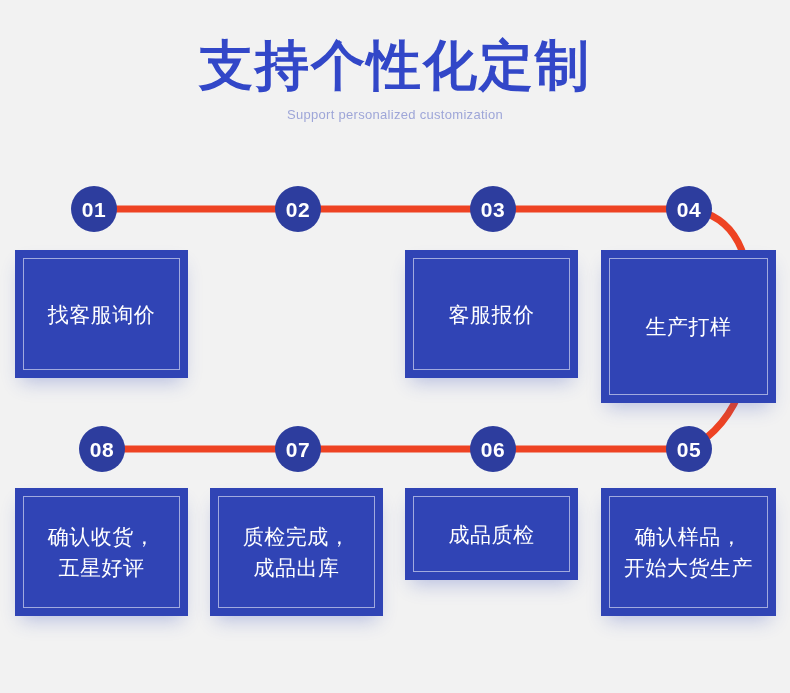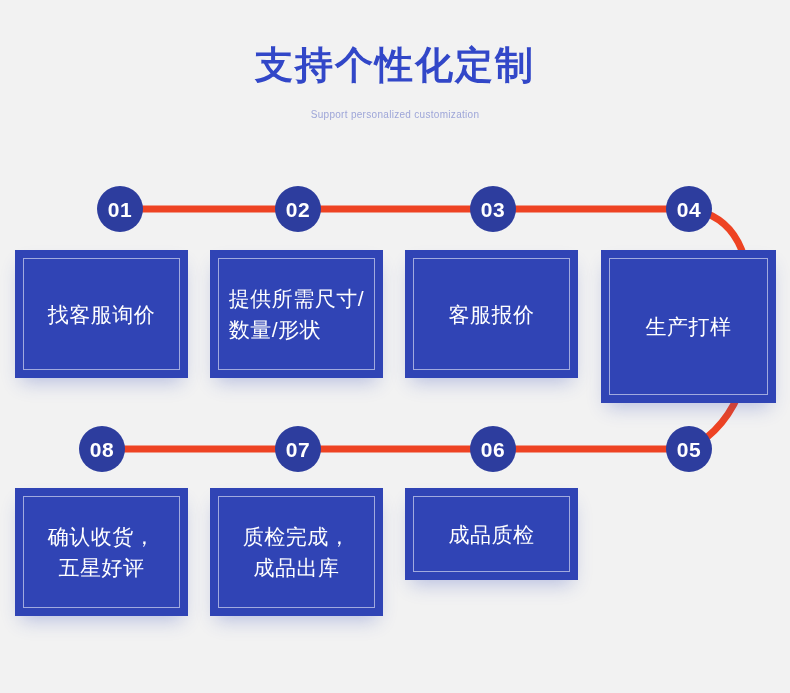--- a/index.html
+++ b/index.html
@@ -25,31 +25,31 @@
   .header {
     position: absolute;
     left: 0;
     top: 0;
     width: 790px;
     text-align: center;
   }
   .main-title {
     margin: 0;
     padding-top: 36px;
-    font-size: 38px;
+    font-size: 54px;
     line-height: 58px;
     font-weight: bold;
     color: #3247c8;
     letter-spacing: 2px;
     font-family: "Liberation Sans", "DejaVu Sans", sans-serif;
   }
   .sub-title {
     margin: 0;
     padding-top: 11px;
-    font-size: 10px;
+    font-size: 13px;
     line-height: 20px;
     color: #9ea6d8;
     letter-spacing: 0.3px;
     font-family: "Liberation Sans", "DejaVu Sans", sans-serif;
   }
 
   
   #connectors {
     position: absolute;
     left: 0;
@@ -138,26 +138,20 @@
     <line x1="493" y1="449" x2="298" y2="449" stroke="#ee4323" stroke-width="7"></line>
     <line x1="298" y1="449" x2="102" y2="449" stroke="#ee4323" stroke-width="7"></line>
   </svg>
 
   <div class="box" style="left:15px;  top:250px; width:173px; height:128px;">
     <div class="box-inner">
       <span class="box-label">找客服询价</span>
     </div>
   </div>
 
-  <div class="box" style="left:210px; top:250px; width:173px; height:128px;">
-    <div class="box-inner">
-      <span class="box-label left-align">提供所需尺寸/
-数量/形状</span>
-    </div>
-  </div>
 
   <div class="box" style="left:405px; top:250px; width:173px; height:128px;padding-left:40px;">
     <div class="box-inner">
       <span class="box-label">客服报价</span>
     </div>
   </div>
 
   <div class="box" style="left:601px; top:250px; width:175px; height:153px;">
     <div class="box-inner">
       <span class="box-label">生产打样</span>
@@ -177,22 +171,28 @@
 成品出库</span>
     </div>
   </div>
 
   <div class="box" style="left:405px; top:488px; width:173px; height:92px;">
     <div class="box-inner">
       <span class="box-label">成品质检</span>
     </div>
   </div>
 
-
-  <div class="circle" style="left:97px;  top:186px;">
+  <div class="box" style="left:601px; top:488px; width:175px; height:128px;">
+    <div class="box-inner">
+      <span class="box-label">确认样品，
+开始大货生产</span>
+    </div>
+  </div>
+
+  <div class="circle" style="left:71px;  top:186px;">
     <span class="circle-num">01</span>
   </div>
   <div class="circle" style="left:275px; top:186px;">
     <span class="circle-num">02</span>
   </div>
   <div class="circle" style="left:470px; top:186px;">
     <span class="circle-num">03</span>
   </div>
   <div class="circle" style="left:666px; top:186px;">
     <span class="circle-num">04</span>

